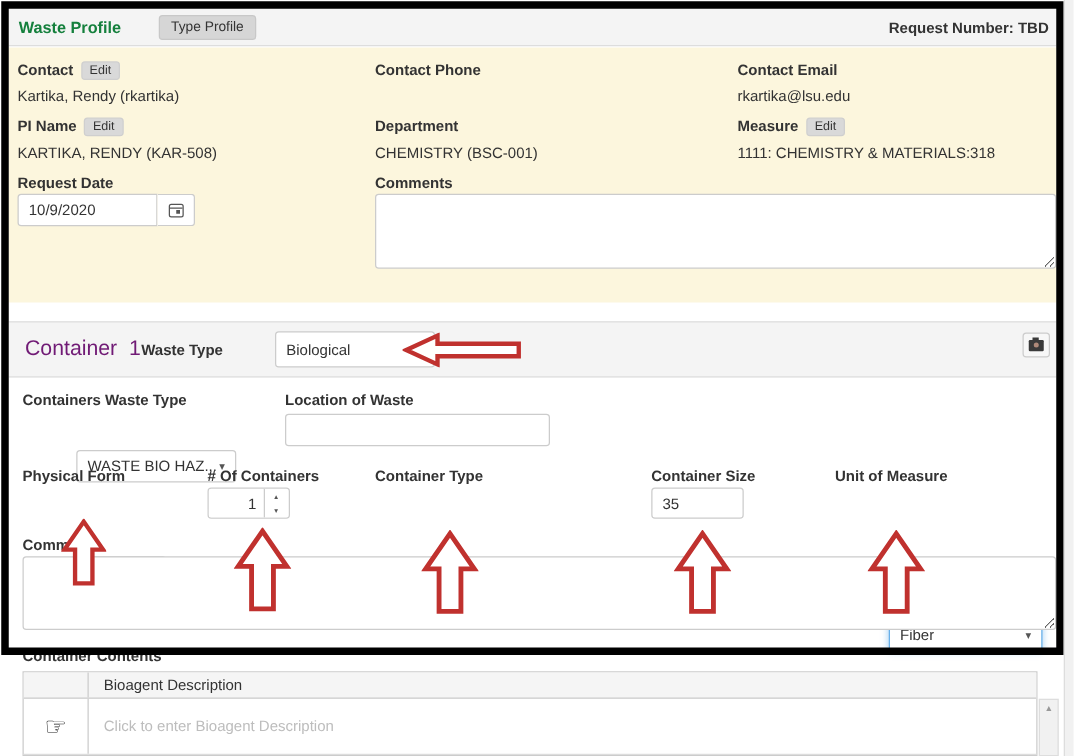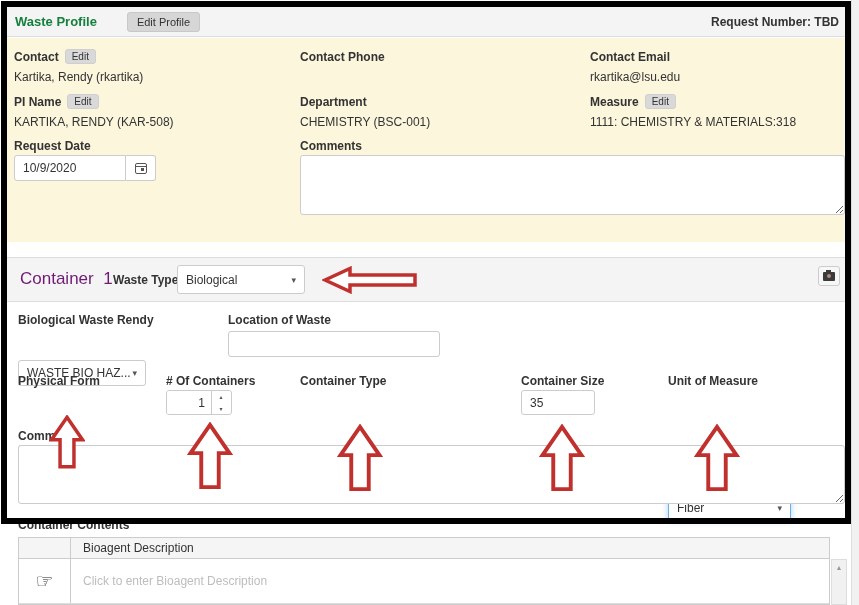--- a/index.html
+++ b/index.html
@@ -28,21 +28,21 @@
   .lbl { font-size:12px; font-weight:bold; color:#333; }
   .val { font-size:12px; color:#333; }
   .edit-btn { background:#d9d9d9; border:1px solid #cfcfcf; border-radius:3px; font-size:10px; color:#333;
     padding:1px 6px; margin-left:6px; cursor:pointer; font-family:inherit; vertical-align:1px; }
 
   
   .tin { border:1px solid #ccc; border-radius:3px; background:#fff; font-size:12px; color:#333;
     font-family:inherit; padding:0 8px; }
   textarea.tin { padding:4px 8px; resize:both; }
   .selbox { border:1px solid #ccc; border-radius:3px; background:#fff; font-size:12px; color:#333;
-    display:flex; align-items:center; padding:0 8px; cursor:pointer; position:relative; }
+    display:flex; align-items:center; padding:0 8px; cursor:pointer; position:relative;margin-left:43px; }
   .selbox .caret { margin-left:auto; font-size:9px; color:#555; }
   .selbox .seltext { white-space:nowrap; overflow:hidden; }
   .focus-blue { border-color:#66afe9 !important; box-shadow:0 0 6px rgba(102,175,233,.55); }
 
   
   .date-group { display:flex; }
   .cal-btn { width:30px; height:26px; border:1px solid #ccc; border-left:none; border-radius:0 3px 3px 0;
     background:#fff; display:flex; align-items:center; justify-content:center; cursor:pointer; }
   .cal-icon { width:12px; height:11px; border:1px solid #555; border-radius:2px; position:relative; }
   .cal-icon:before { content:''; position:absolute; top:2px; left:0; right:0; border-top:1px solid #555; }
@@ -80,21 +80,21 @@
   .tbl-scrollbar { left:831px; top:559px; width:16px; height:46px; background:#f1f1f1; border:1px solid #ddd;
     display:flex; justify-content:center; padding-top:4px; font-size:7px; color:#999; cursor:pointer; }
 </style>
 </head>
 <body>
 
 <div class="page">
 
   <div class="abs topbar">
     <span class="topbar-title">Waste Profile</span>
-    <button class="btn-gray edit-profile">Edit Profile</button>
+    <button class="btn-gray edit-profile">Type Profile</button>
     <span class="request-number">
       <span>Request Number:</span>
       <span>TBD</span>
     </span>
   </div>
 
   <div class="abs profile-panel"></div>
 
   <div class="abs" style="left:14px; top:47px;">
     <span class="lbl">Contact</span><button class="edit-btn">Edit</button>
@@ -143,21 +143,21 @@
     <span class="caret">▾</span>
   </div>
 
   <svg class="abs annot" style="left:322px; top:266px;" width="96" height="28" viewBox="0 0 96 28">
     <polygon points="3,14 28,2.5 28,9 93,9 93,19 28,19 28,25.5" fill="#fff" stroke="#c0312e" stroke-width="3.5"></polygon>
   </svg>
   <div class="abs camera-btn" style="left:818px; top:266px;">
     <span class="camera-icon"></span>
   </div>
 
-  <div class="abs lbl" style="left:18px; top:313px;">Biological Waste Rendy</div>
+  <div class="abs lbl" style="left:18px; top:313px;">Containers Waste Type</div>
   <div class="abs selbox" style="left:18px; top:331px; width:128px; height:26px;">
     <span class="seltext">WASTE BIO HAZ...</span>
     <span class="caret">▾</span>
   </div>
   <div class="abs lbl" style="left:228px; top:313px;">Location of Waste</div>
   <input class="abs tin" style="left: 228px; top: 331px; width: 212px; height: 26px;" value="">
 
   <div class="abs lbl" style="left:18px; top:374px;">Physical Form</div>
   <div class="abs selbox" style="left:18px; top:390px; width:72px; height:25px;">
     <span class="seltext">Solid</span>

